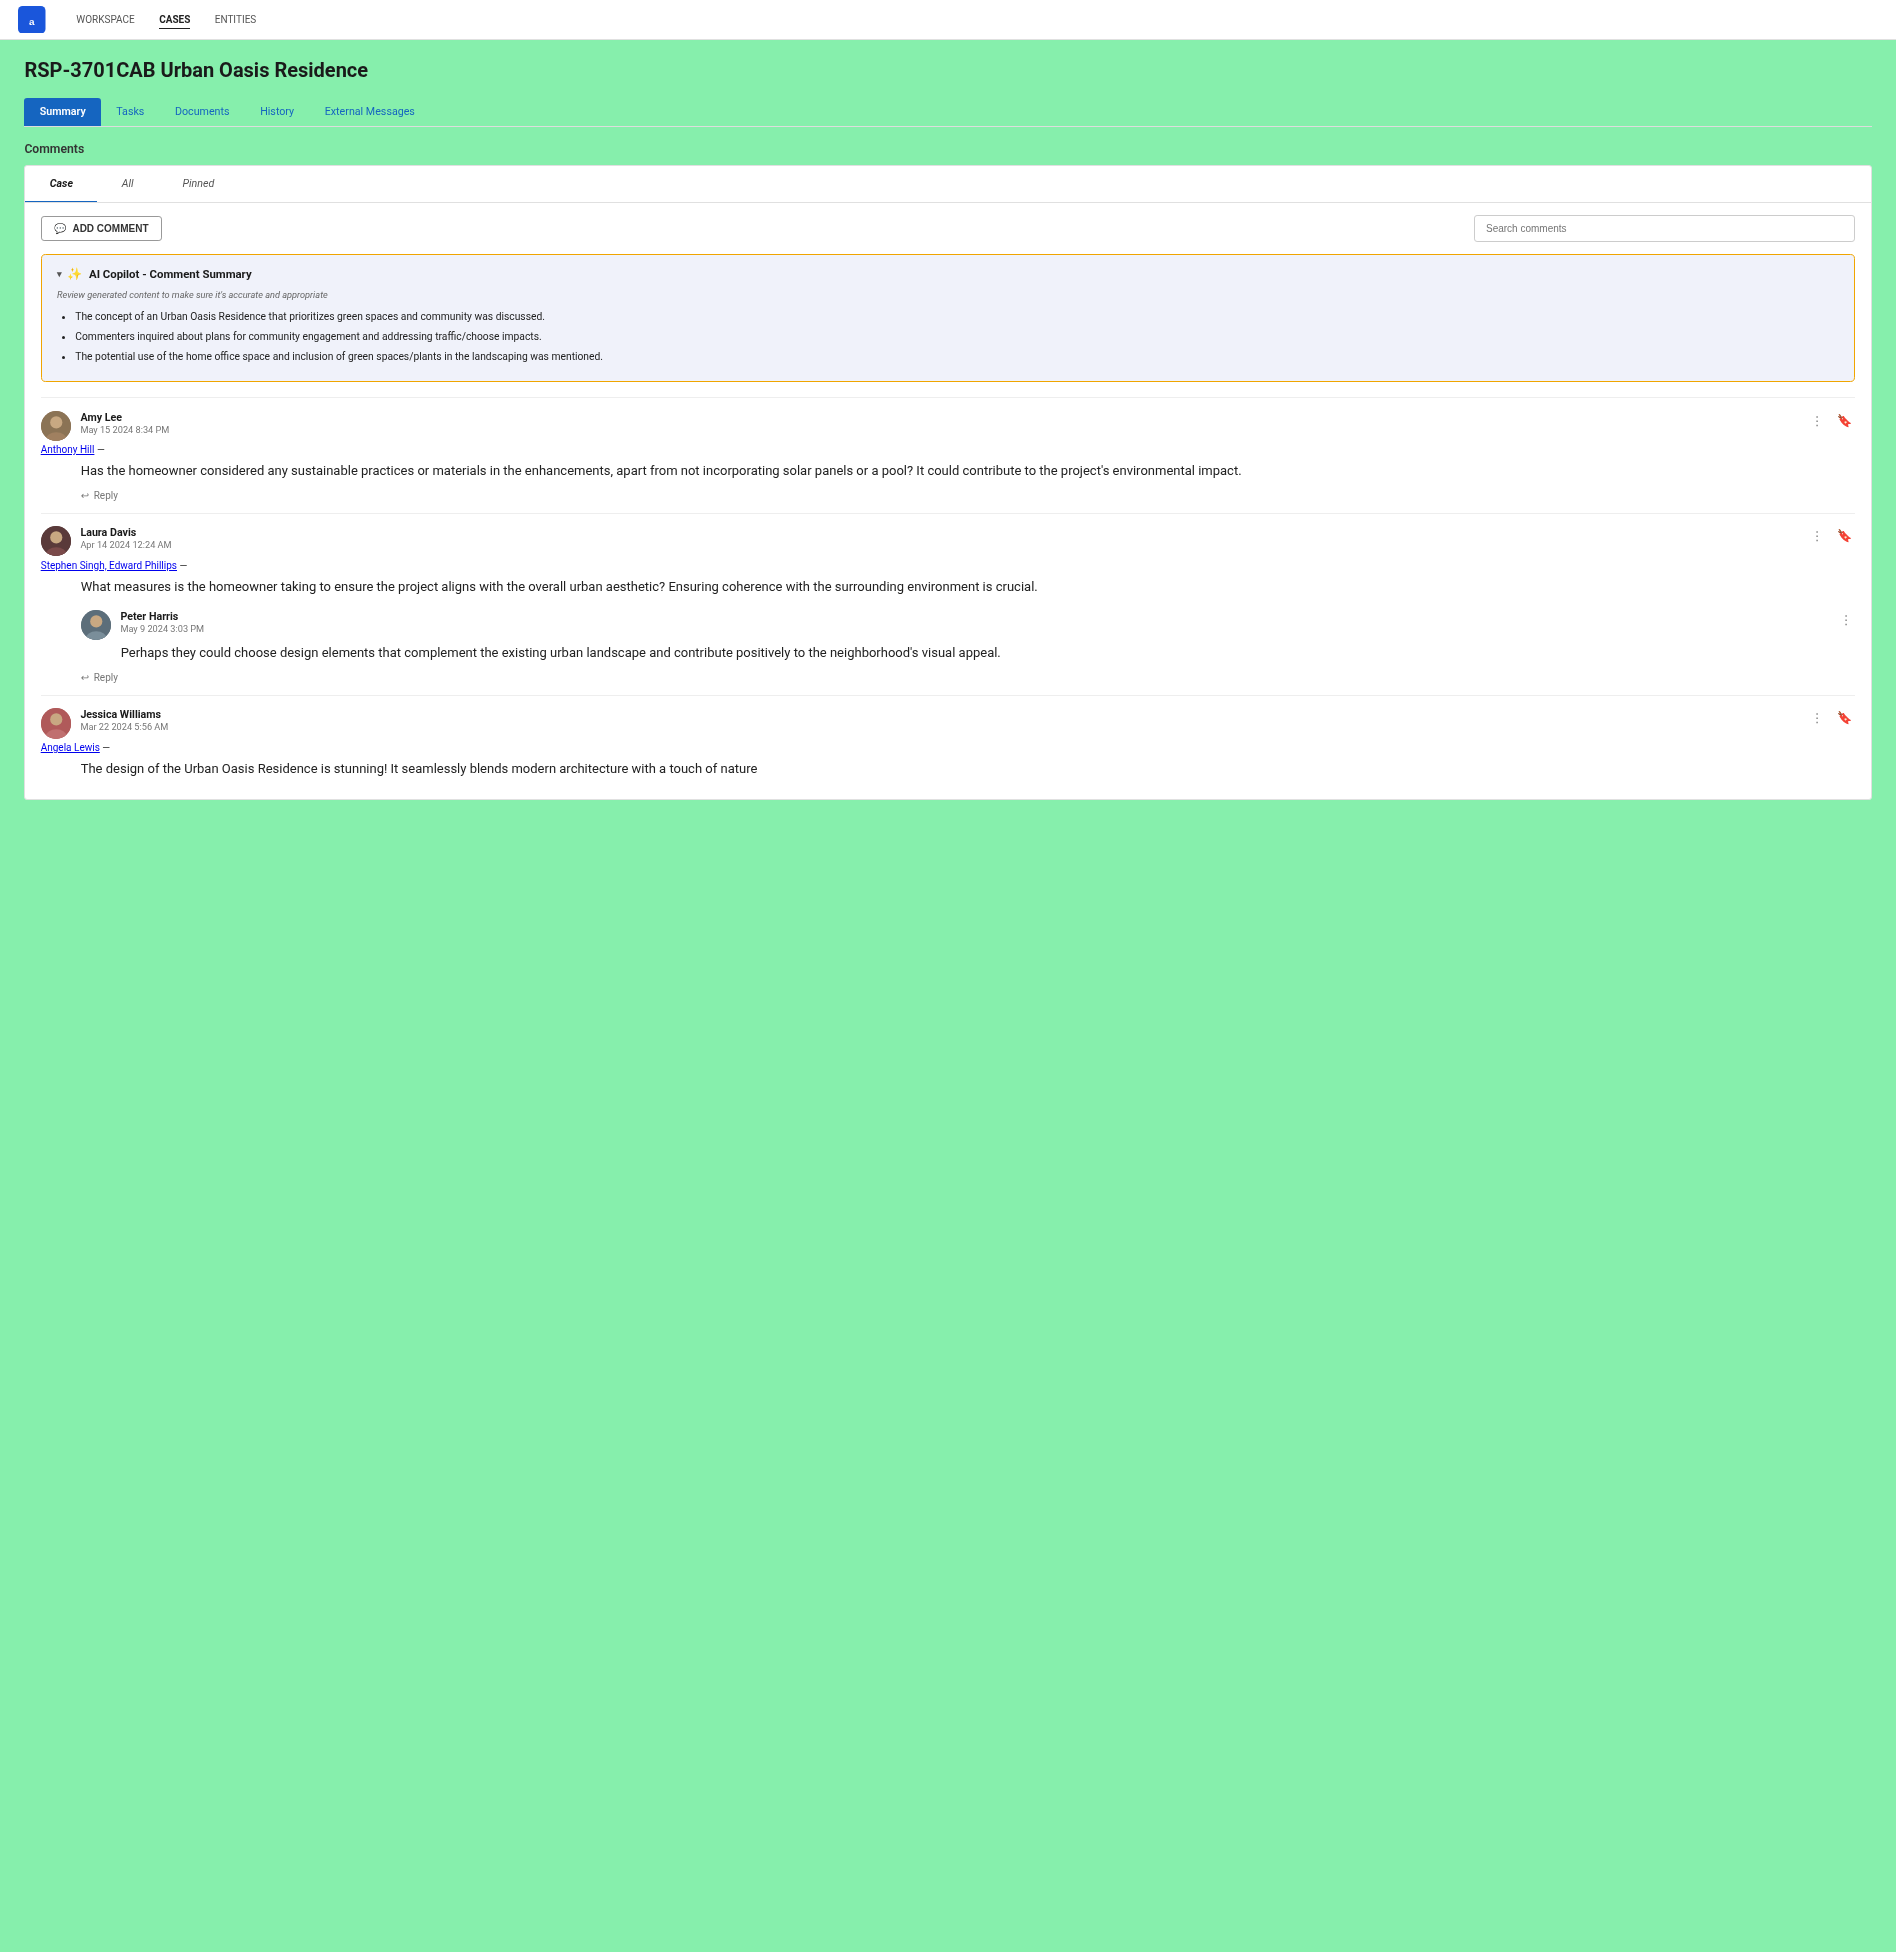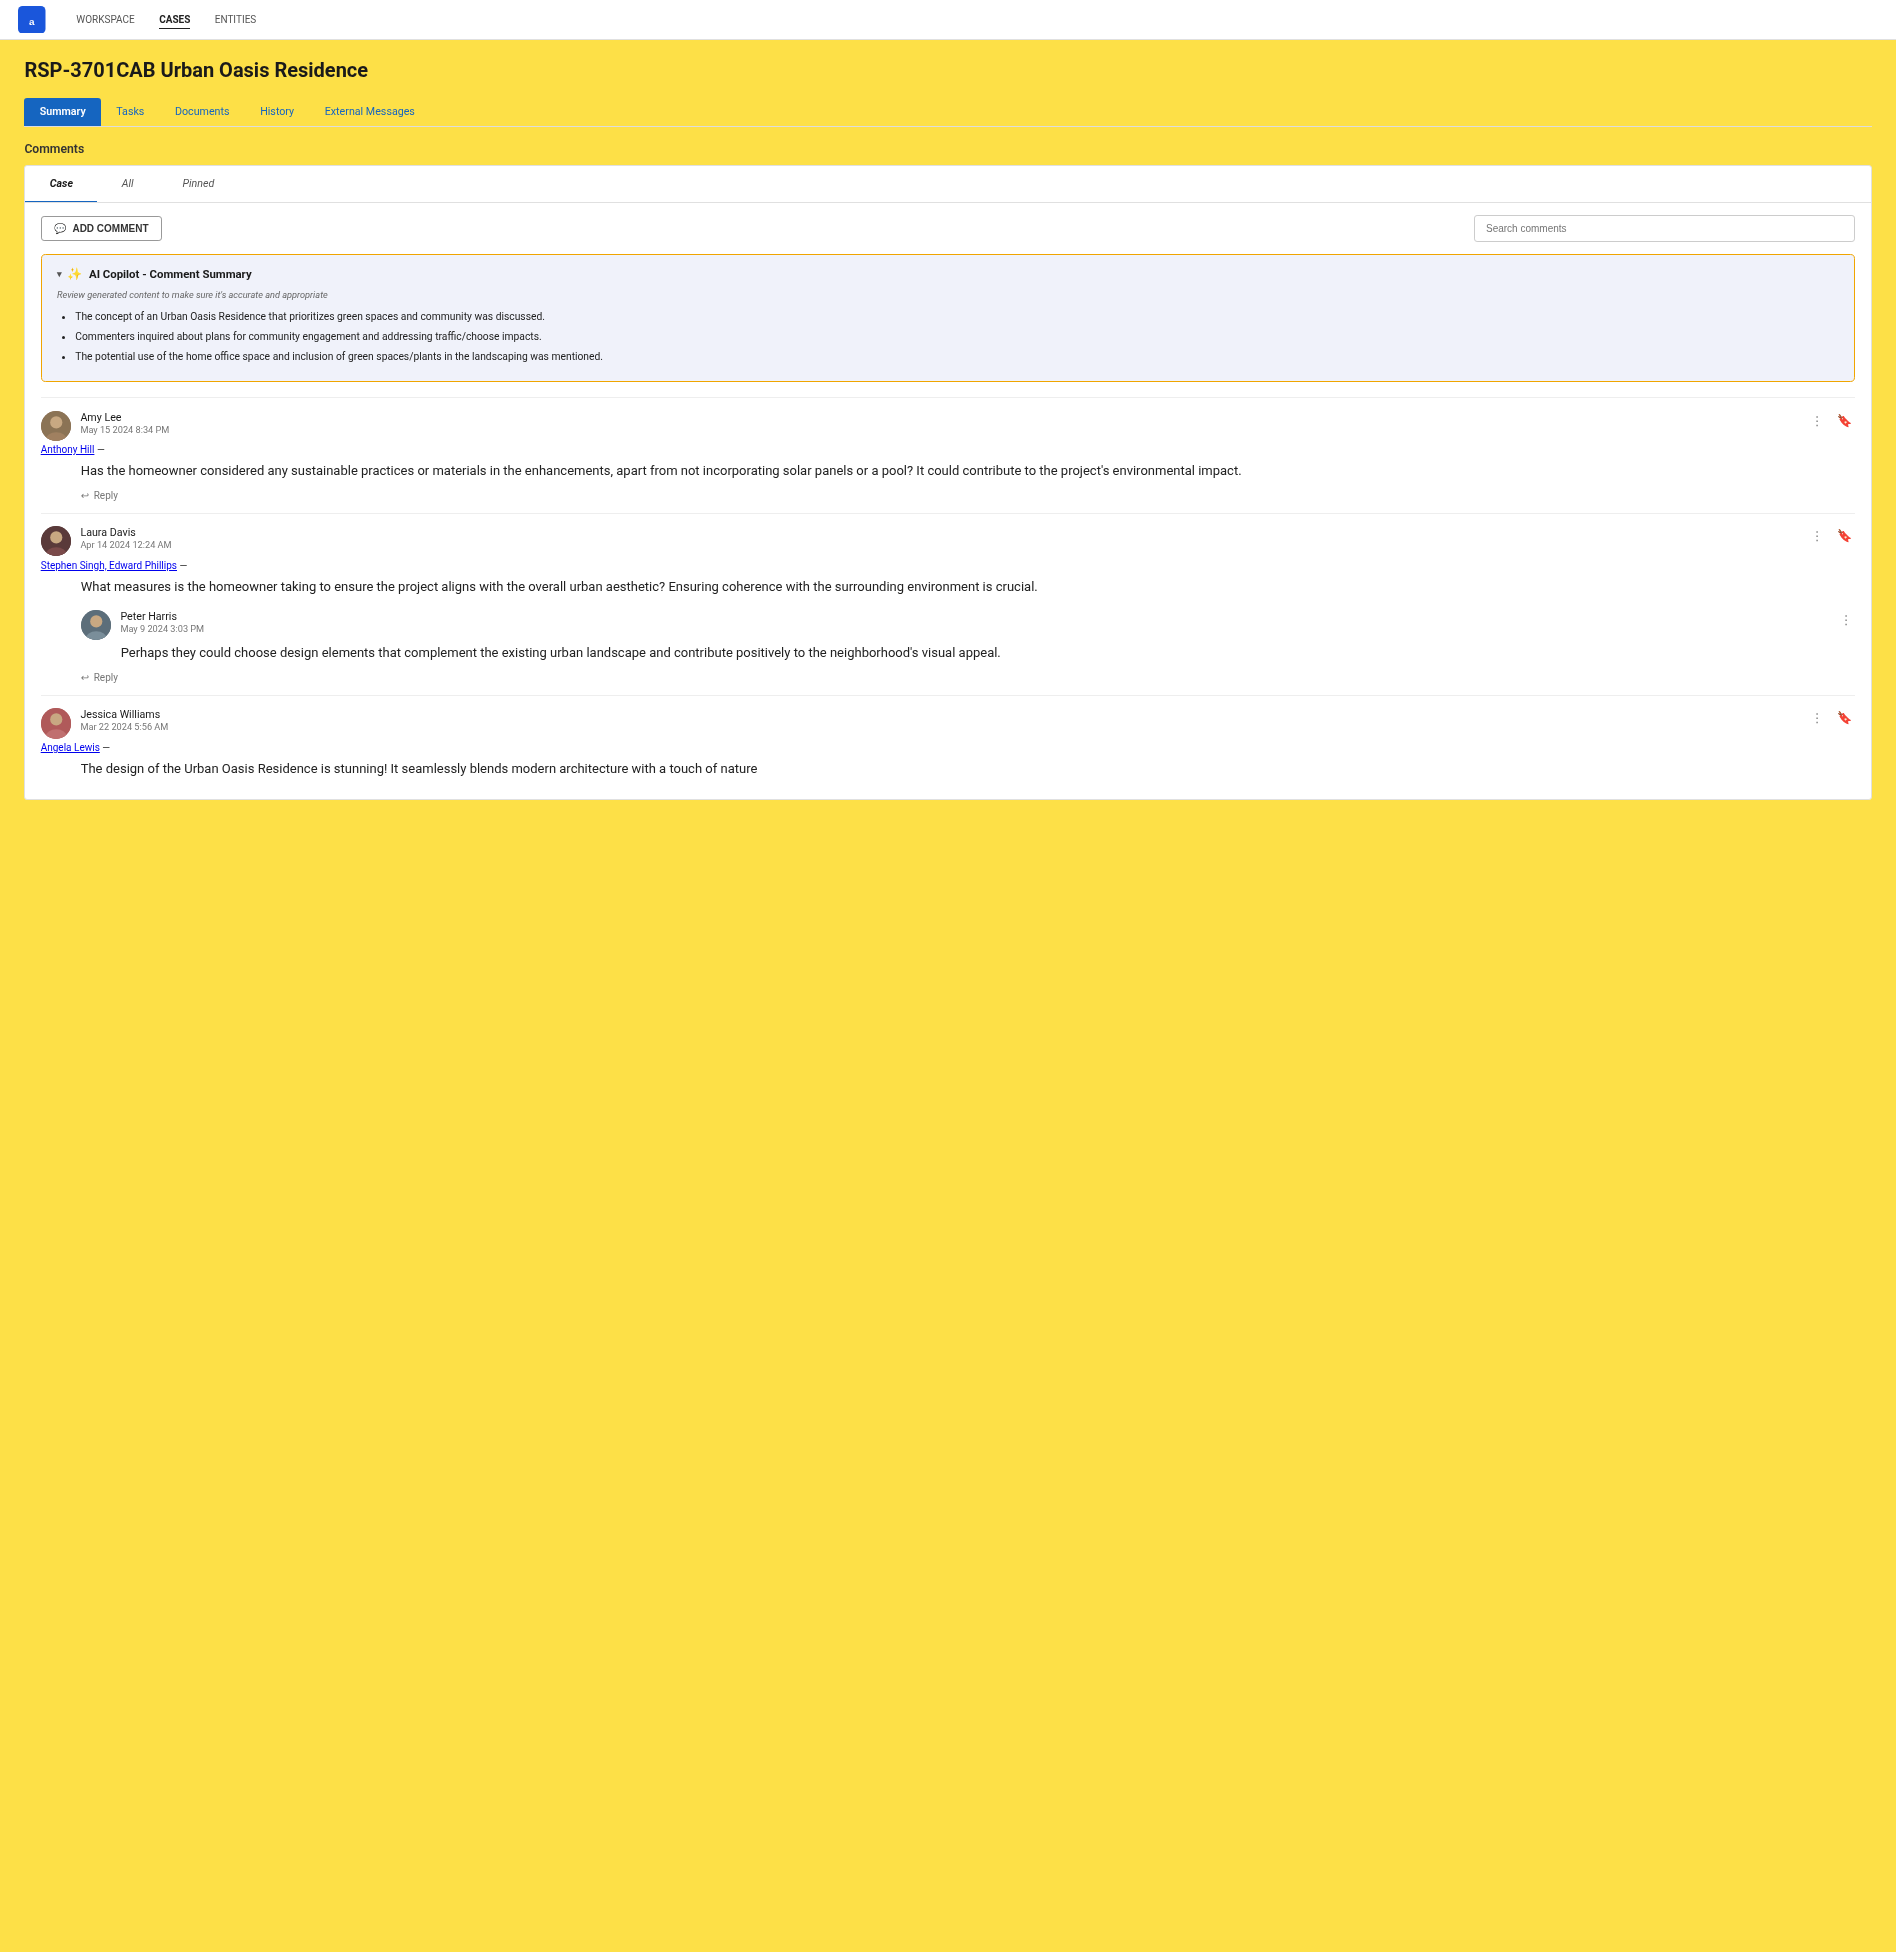--- a/index.html
+++ b/index.html
@@ -7,21 +7,21 @@
 
     
     .top-nav { background: #fff; border-bottom: 0.8px solid #e0e0e0; display: flex; align-items: center; padding: 0 18.3px; height: 40px; }
     .appian-logo { display: flex; align-items: center; margin-right: 30.5px; }
     .logo-icon { width: 27.5px; height: 27.5px; }
     .nav-items { display: flex; gap: 24.4px; }
     .nav-item { font-size: 10px; color: #555; cursor: pointer; padding: 3.1px 0; text-decoration: none; }
     .nav-item.active { font-weight: 700; color: #222; border-bottom: 1.5px solid #222; }
 
     
-    .page-content { padding: 18.3px 24.4px; background: #fde047; min-height: calc(100vh - 40px); }
+    .page-content { padding: 18.3px 24.4px; background: #86efac; min-height: calc(100vh - 40px); }
 
     
     .page-title { font-size: 20px; font-weight: 700; color: #1a1a1a; margin-bottom: 15.3px; }
 
     
     .tabs { display: flex; gap: 0; margin-bottom: 12px; border-bottom: 0.8px solid #ddd; }
     .tab { padding: 7.6px 15.3px; font-size: 10.7px; cursor: pointer; border-radius: 3.1px 3.1px 0 0; color: #1565c0; font-weight: 400; }
     .tab.active { background: #1565c0; color: #fff; font-weight: 600; }
 
     
@@ -55,21 +55,21 @@
     .comment-item { border-top: 0.8px solid #eee; padding: 12.2px 0; }
     .comment-header { display: flex; align-items: flex-start; justify-content: space-between; margin-bottom: 3.1px; }
     .comment-author-section { display: flex; align-items: flex-start; gap: 9.2px; }
     .avatar { width: 30.5px; height: 30.5px; border-radius: 50%; overflow: hidden; flex-shrink: 0; background: #ccc; display: flex; align-items: center; justify-content: center; font-size: 12.2px; font-weight: 600; color: #fff; }
     .avatar.amy { background: #8b6a50; }
     .avatar.laura { background: #5a3a3a; }
     .avatar.peter { background: #5c6e7a; }
     .avatar.jessica { background: #b05a5a; }
 
     .comment-meta { display: flex; flex-direction: column; }
-    .comment-author-name { font-size: 10.7px; font-weight: 400; color: #1a1a1a; }
+    .comment-author-name { font-size: 10.7px; font-weight: 700; color: #1a1a1a; }
     .comment-date { font-size: 9.2px; color: #777; }
     .comment-mention { font-size: 10px; color: #1565c0; margin: 3.1px 0 6.1px 0; }
     .comment-mention span.dash { color: #333; }
     .comment-text { font-size: 13px; color: #222; line-height: 1.6; margin-bottom: 7.6px; padding-left: 40px; }
     .comment-actions-right { display: flex; gap: 7.6px; align-items: center; flex-shrink: 0; }
     .icon-btn { background: none; border: none; cursor: pointer; font-size: 12.2px; color: #777; padding: 3.1px; display: flex; align-items: center; }
     .bookmark-icon { color: #1565c0; }
     .reply-btn { display: flex; align-items: center; gap: 4.6px; font-size: 10px; color: #777; cursor: pointer; padding-left: 40px; }
 
     

